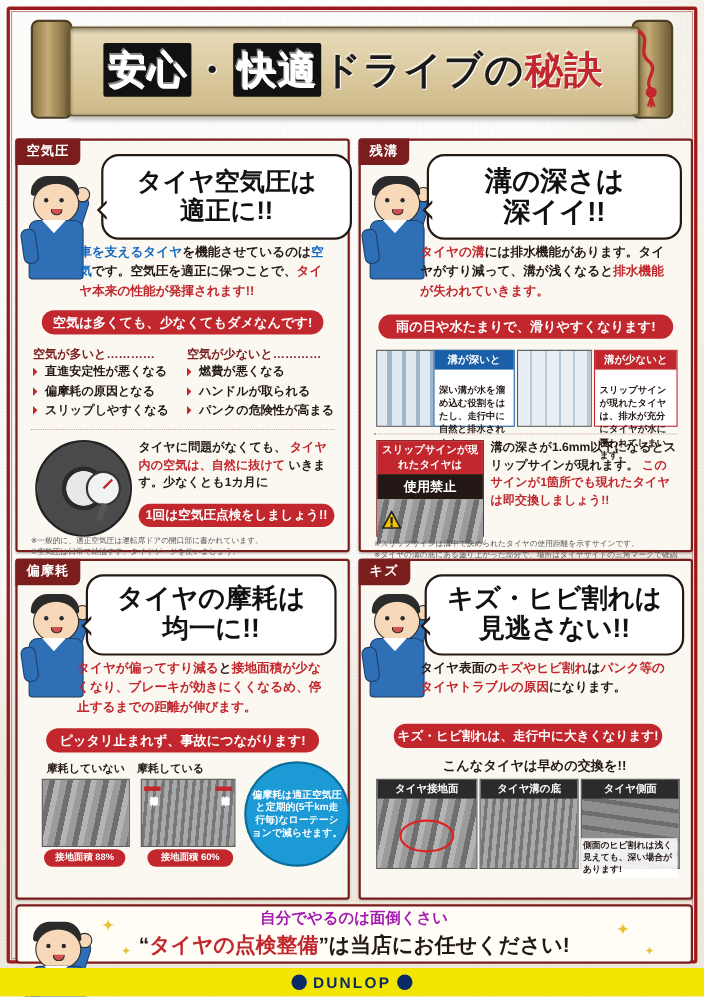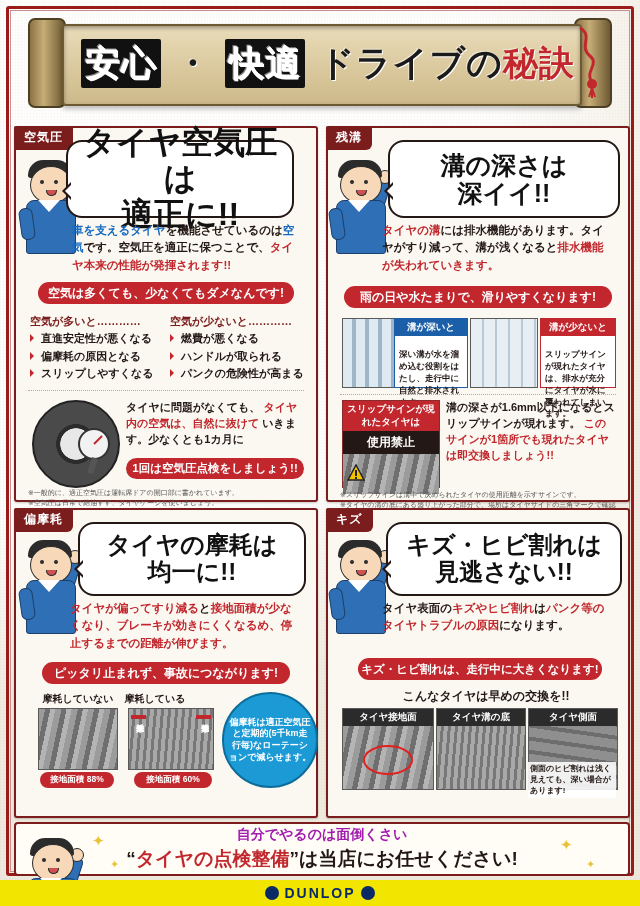--- a/index.html
+++ b/index.html
@@ -53,21 +53,21 @@
   .header-title{
     position:absolute;left:46px;top:12px;width:494px;height:58px;
     display:flex;align-items:center;justify-content:center;
     font-size:35px;font-weight:bold;letter-spacing:1px;
     color:#1a1a1a;white-space:nowrap;
     text-shadow:1px 1px 0 #fff, -1px -1px 0 rgba(255,255,255,.5);
   }
   .header-title .hl{
     color:#ffffff;
     background:#111;
-    padding:1px 4px;margin:0 14px;border-radius:2px;
+    padding:1px 4px;margin:0 1px;border-radius:2px;
   }
   .header-title .red{color:#c1272d;}
   .tassel{
     position:absolute;right:6px;top:4px;width:34px;height:72px;
   }
 
   
   .panel{
     position:absolute;
     background:#fbf8f1;
@@ -98,21 +98,21 @@
   .bubble:after{
     content:"";position:absolute;left:-15px;bottom:16px;
     width:0;height:0;border:9px solid transparent;
     border-right-color:#231815;
   }
   .bubble:before{
     content:"";position:absolute;left:-11px;bottom:17px;z-index:2;
     width:0;height:0;border:8px solid transparent;
     border-right-color:#fff;
   }
-  .b1{left:50px;top:12px;width:224px;height:74px;font-size:32px;text-align:center;}
+  .b1{left:76px;top:12px;width:224px;height:74px;font-size:23px;text-align:center;}
   .b2{left:60px;top:12px;width:228px;height:74px;font-size:25px;}
   .b3{left:62px;top:12px;width:224px;height:70px;font-size:24px;}
   .b4{left:58px;top:12px;width:232px;height:70px;font-size:24px;}
 
   
   .worker{position:absolute;width:62px;height:110px;}
   .w-head{position:absolute;left:10px;top:16px;width:40px;height:36px;border-radius:50%;background:#f7d9ba;border:1.5px solid #2b2b2b;}
   .w-hair{position:absolute;left:8px;top:10px;width:44px;height:18px;border-radius:22px 22px 4px 4px;background:#2b2b2b;}
   .w-eye{position:absolute;top:30px;width:4px;height:4px;border-radius:50%;background:#2b2b2b;}
   .w-eye.l{left:20px}.w-eye.r{left:34px}

